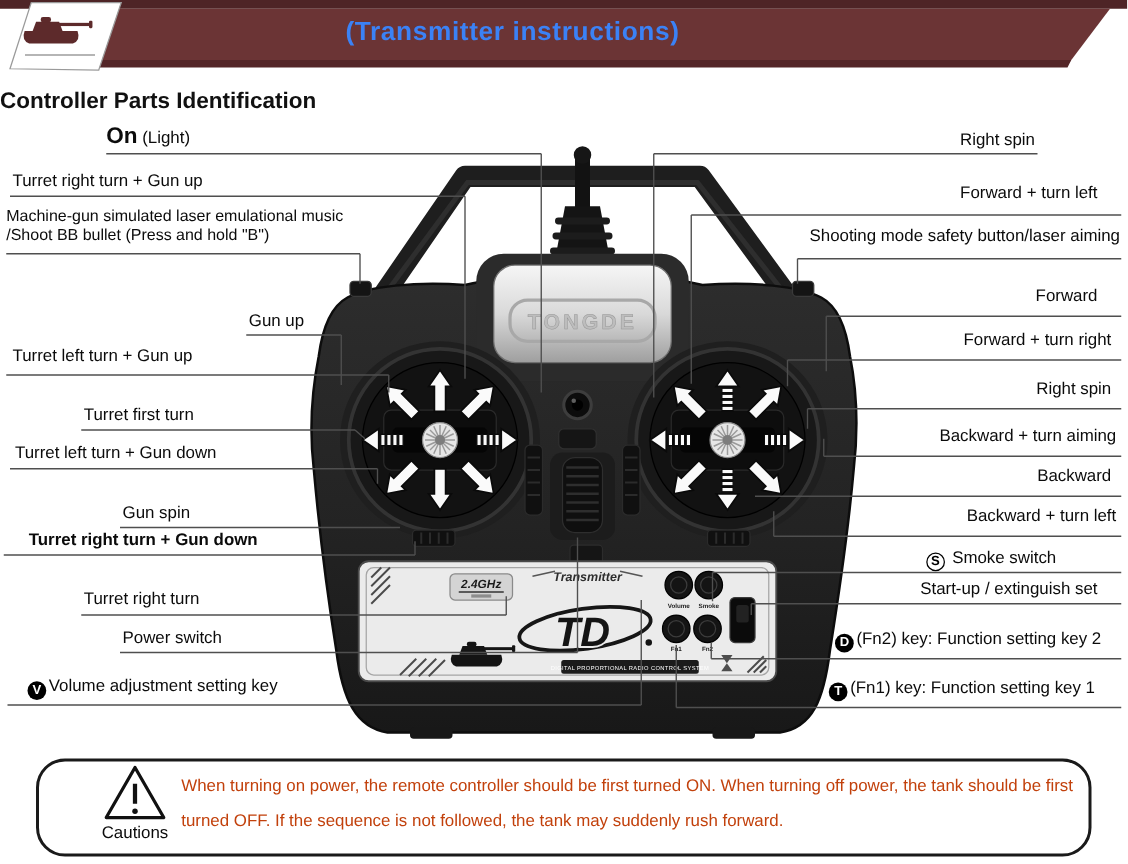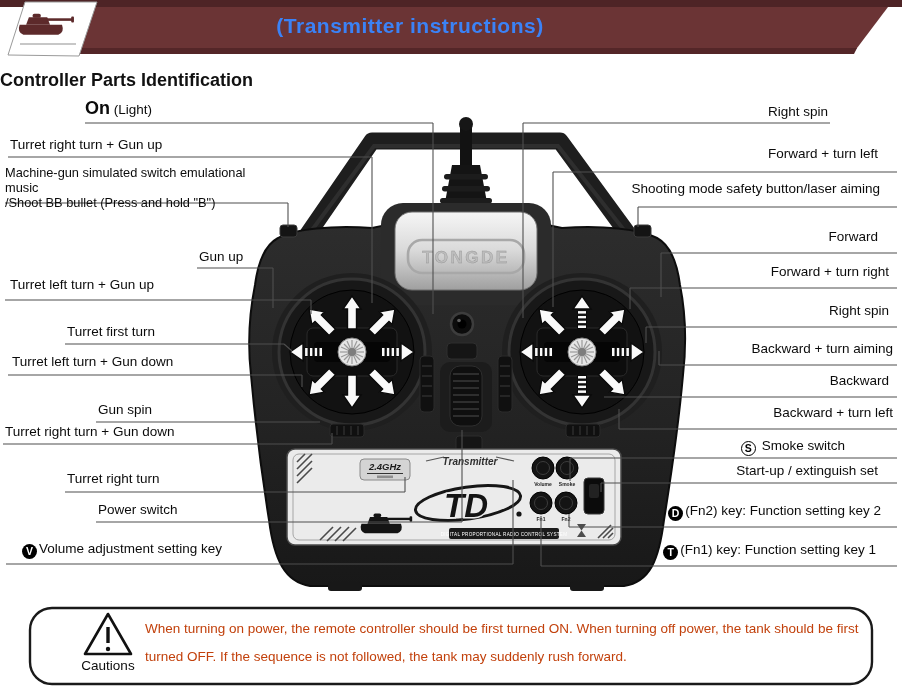--- a/index.html
+++ b/index.html
@@ -350,36 +350,36 @@
     </g>
   </g>
 </svg>
 
 <div class="banner-title">(Transmitter instructions)</div>
 <div class="page-title">Controller Parts Identification</div>
 
 <div class="lbl" style="left:85px;top:101px;"><span class="bold-on">On</span><span> (Light)</span></div>
 <div class="lbl" style="left:10px;top:137px;">Turret right turn + Gun up</div>
 <div class="lbl two" style="left:5px;top:165px;">
-  <span style="display:block">Machine-gun simulated switch emulational music</span>
+  <span style="display:block">Machine-gun simulated laser emulational music</span>
   <span style="display:block">/Shoot BB bullet (Press and hold "B")</span>
 </div>
 <div class="lbl" style="left:199px;top:249px;">Gun up</div>
 <div class="lbl" style="left:10px;top:277px;">Turret left turn + Gun up</div>
 <div class="lbl" style="left:67px;top:324px;">Turret first turn</div>
 <div class="lbl" style="left:12px;top:354px;">Turret left turn + Gun down</div>
 <div class="lbl" style="left:98px;top:402px;">Gun spin</div>
-<div class="lbl" style="left:5px;top:424px;">Turret right turn + Gun down</div>
+<div class="lbl" style="left:23px;top:424px;font-weight:bold;">Turret right turn + Gun down</div>
 <div class="lbl" style="left:67px;top:471px;">Turret right turn</div>
 <div class="lbl" style="left:98px;top:502px;">Power switch</div>
 <div class="lbl" style="left:22px;top:541px;"><span class="badge">V</span><span>Volume adjustment setting key</span></div>
 
 <div class="lbl r" style="right:74px;top:104px;">Right spin</div>
 <div class="lbl r" style="right:24px;top:146px;">Forward + turn left</div>
-<div class="lbl r" style="right:22px;top:181px;">Shooting mode safety button/laser aiming</div>
+<div class="lbl r" style="right:6px;top:181px;">Shooting mode safety button/laser aiming</div>
 <div class="lbl r" style="right:24px;top:229px;">Forward</div>
 <div class="lbl r" style="right:13px;top:264px;">Forward + turn right</div>
 <div class="lbl r" style="right:13px;top:303px;">Right spin</div>
 <div class="lbl r" style="right:9px;top:341px;">Backward + turn aiming</div>
 <div class="lbl r" style="right:13px;top:373px;text-align:center;">Backward</div>
 <div class="lbl r" style="right:9px;top:405px;">Backward + turn left</div>
 <div class="lbl r" style="right:57px;top:438px;"><span class="badge outline">S</span><span>Smoke switch</span></div>
 <div class="lbl r" style="right:24px;top:463px;">Start-up / extinguish set</div>
 <div class="lbl r" style="right:21px;top:503px;"><span class="badge">D</span><span>(Fn2) key: Function setting key 2</span></div>
 <div class="lbl r" style="right:26px;top:542px;"><span class="badge">T</span><span>(Fn1) key: Function setting key 1</span></div>

